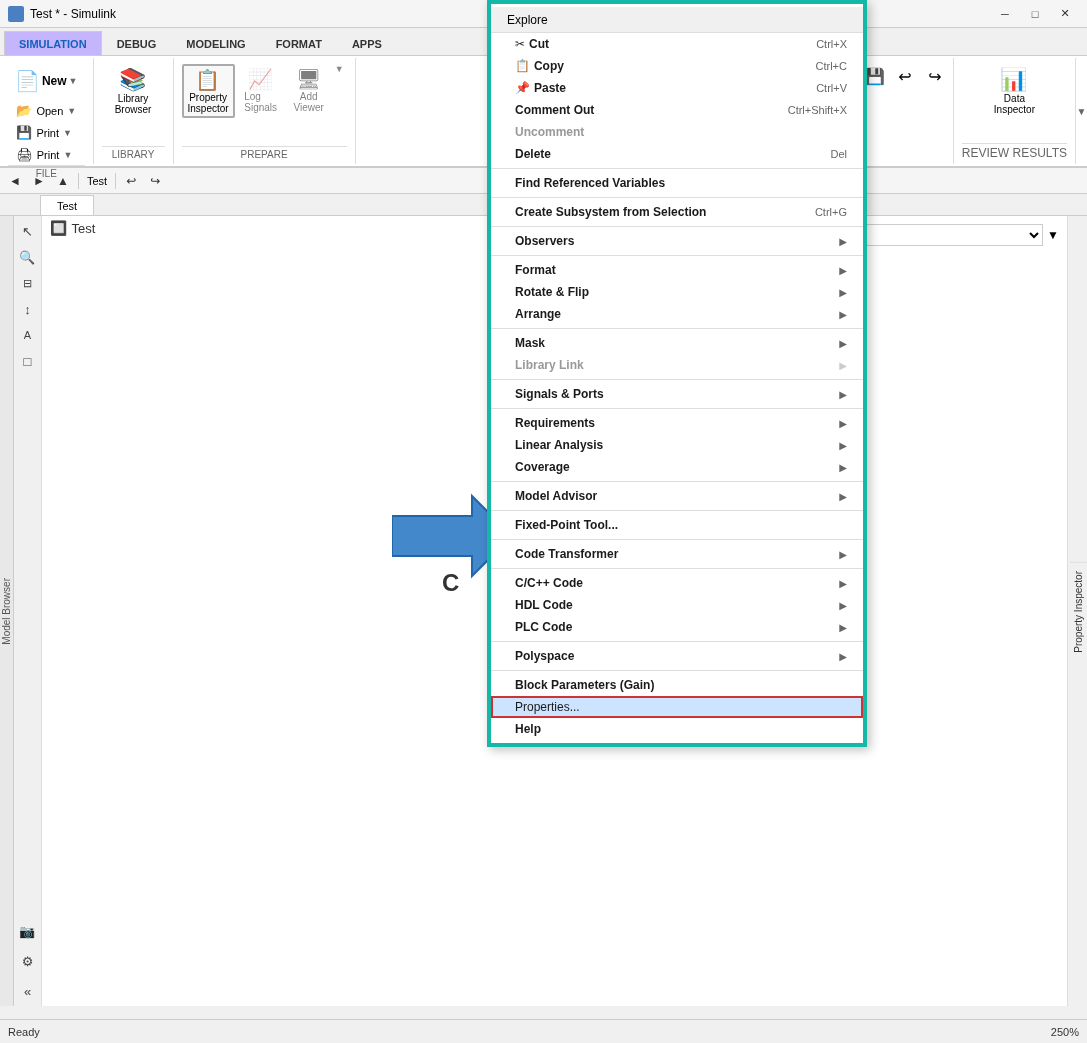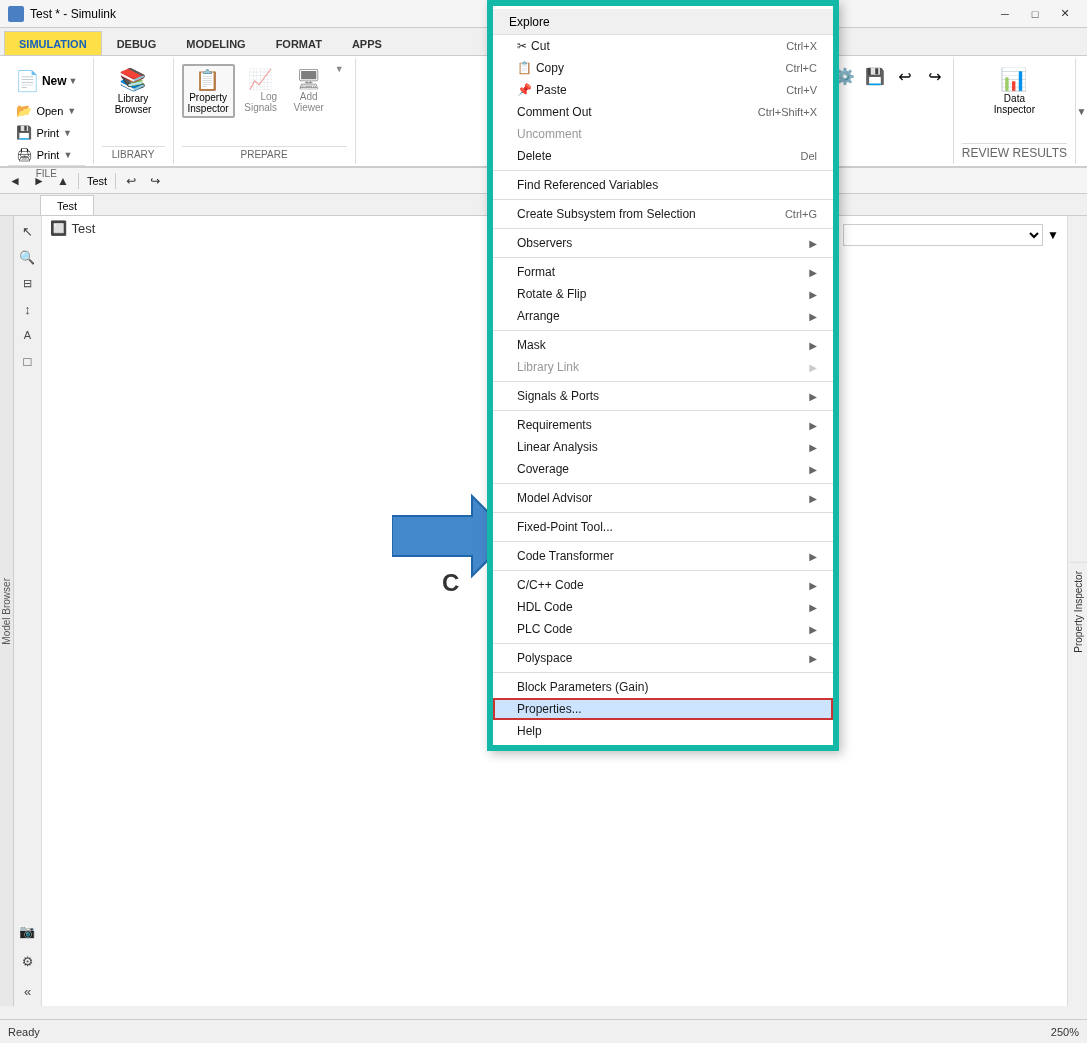--- a/index.html
+++ b/index.html
@@ -35,21 +35,21 @@
       font-weight: 600;
       cursor: pointer;
       color: #333;
       border: 1px solid transparent;
       border-bottom: none;
       height: 24px;
       display: flex;
       align-items: center;
     }
     .ribbon-tab.active {
-      background: #fde047;
+      background: #c4b5fd;
       border-color: #ccc;
       color: #1560bd;
     }
 
     
     .ribbon {
       background: white;
       height: 112px;
       border-bottom: 2px solid #ccc;
       display: flex;
@@ -250,43 +250,43 @@
       bottom: 0;
       left: 0;
       right: 0;
     }
 
     
     .context-menu {
       position: absolute;
       top: 0;
       left: 487px;
-      width: 352px;
+      width: 380px;
       background: white;
-      border: 6px solid #14b8a6;
+      border: 4px solid #14b8a6;
       box-shadow: 3px 3px 10px rgba(0,0,0,0.25);
       z-index: 1000;
       padding: 3px 0;
     }
     .menu-item {
       display: flex;
       align-items: center;
       justify-content: space-between;
       padding: 3px 16px 3px 24px;
       cursor: pointer;
       font-size: 12px;
       color: #1a1a1a;
       height: 22px;
     }
     .menu-item.disabled { color: #999; cursor: default; }
     .menu-item.highlighted {
       background: #cce4ff;
       border: 2px solid #d04040;
     }
-    .menu-item-label { flex: 1; }
+    .menu-item-label { flex: 1; font-weight: bold; }
     .menu-item-shortcut { color: #666; font-size: 11px; margin-left: 40px; }
     .menu-item-arrow { color: #666; font-size: 10px; margin-left: 8px; }
     .menu-separator { height: 1px; background: #ddd; margin: 3px 0; }
 
     
     .menu-item-explore {
       background: #f0f0f0;
       border-bottom: 1px solid #ddd;
       font-weight: 500;
       padding: 4px 16px;
@@ -395,21 +395,21 @@
   </div>
 
   <div class="ribbon-section" style="min-width:180px;">
     <div class="ribbon-section-content">
       <div class="ribbon-btn ribbon-btn-large" style="border:2px solid #aaa;background:#f8f8f8;">
         <span style="font-size:20px;">📋</span>
         <span style="font-size:10px;text-align:center;">Property<br>Inspector</span>
       </div>
       <div class="ribbon-btn" style="opacity:0.5;">
         <span style="font-size:20px;">📈</span>
-        <span style="font-size:10px;text-align:right;">Log<br>Signals</span>
+        <span style="font-size:10px;text-align:left;">Log<br>Signals</span>
       </div>
       <div class="ribbon-btn" style="opacity:0.5;">
         <span style="font-size:20px;">🖥</span>
         <span style="font-size:10px;text-align:center;">Add<br>Viewer</span>
       </div>
 
       <div style="width:12px;cursor:pointer;display:flex;align-items:center;font-size:9px;color:#888;">▼</div>
     </div>
     <div class="ribbon-section-label">PREPARE</div>
   </div>

